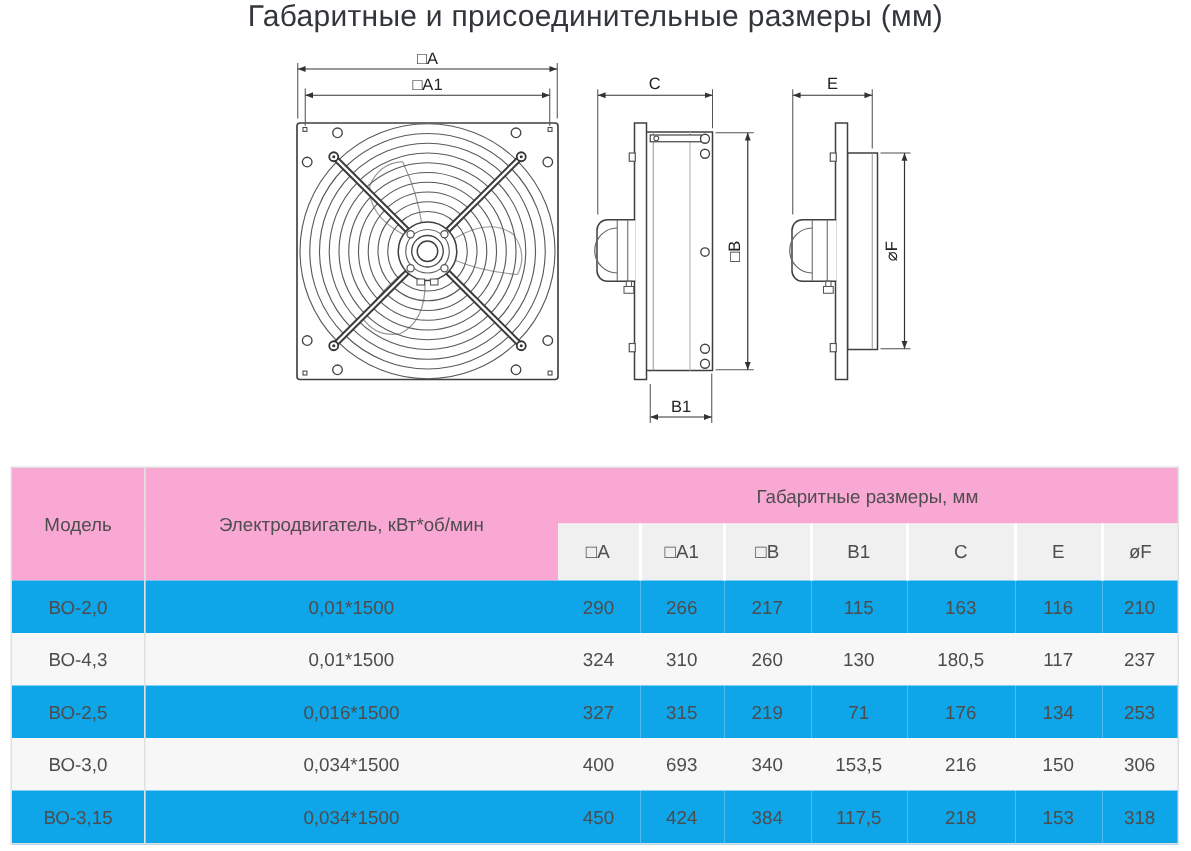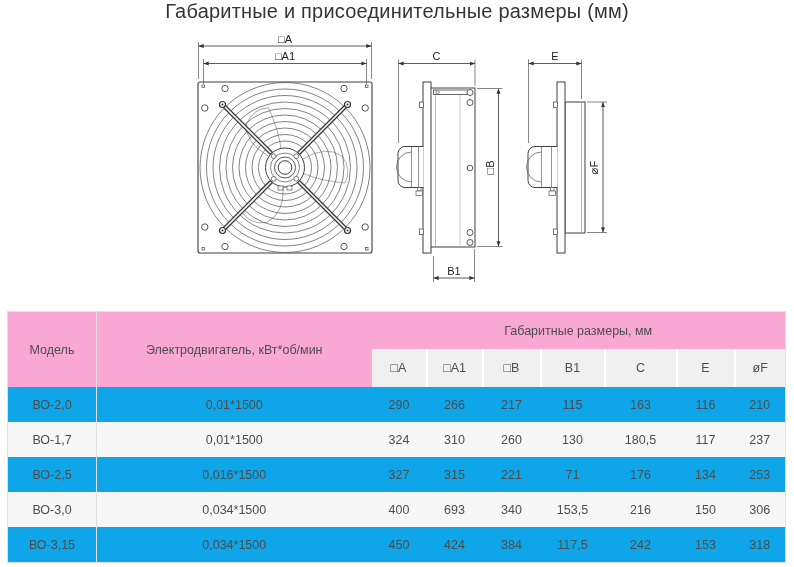--- a/index.html
+++ b/index.html
@@ -263,36 +263,36 @@
         <td>0,01*1500</td>
         <td>290</td>
         <td>266</td>
         <td>217</td>
         <td>115</td>
         <td>163</td>
         <td>116</td>
         <td>210</td>
       </tr>
       <tr class="alt">
-        <td class="bR">ВО-1,7</td>
+        <td class="bR">ВО-4,3</td>
         <td>0,01*1500</td>
         <td>324</td>
         <td>310</td>
         <td>260</td>
         <td>130</td>
         <td>180,5</td>
         <td>117</td>
         <td>237</td>
       </tr>
       <tr>
         <td class="bR">ВО-2,5</td>
         <td>0,016*1500</td>
         <td>327</td>
         <td>315</td>
-        <td>221</td>
+        <td>219</td>
         <td>71</td>
         <td>176</td>
         <td>134</td>
         <td>253</td>
       </tr>
       <tr class="alt">
         <td class="bR">ВО-3,0</td>
         <td>0,034*1500</td>
         <td>400</td>
         <td>693</td>
@@ -302,19 +302,19 @@
         <td>150</td>
         <td>306</td>
       </tr>
       <tr>
         <td class="bR">ВО-3,15</td>
         <td>0,034*1500</td>
         <td>450</td>
         <td>424</td>
         <td>384</td>
         <td>117,5</td>
-        <td>242</td>
+        <td>218</td>
         <td>153</td>
         <td>318</td>
       </tr>
     </tbody>
   </table>
 </div>
 
 </body></html>

